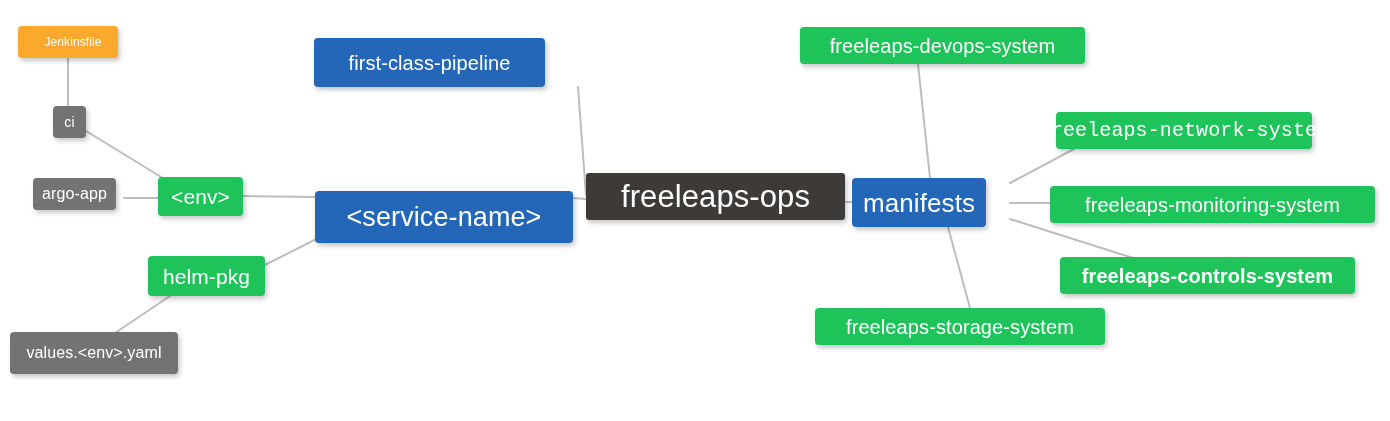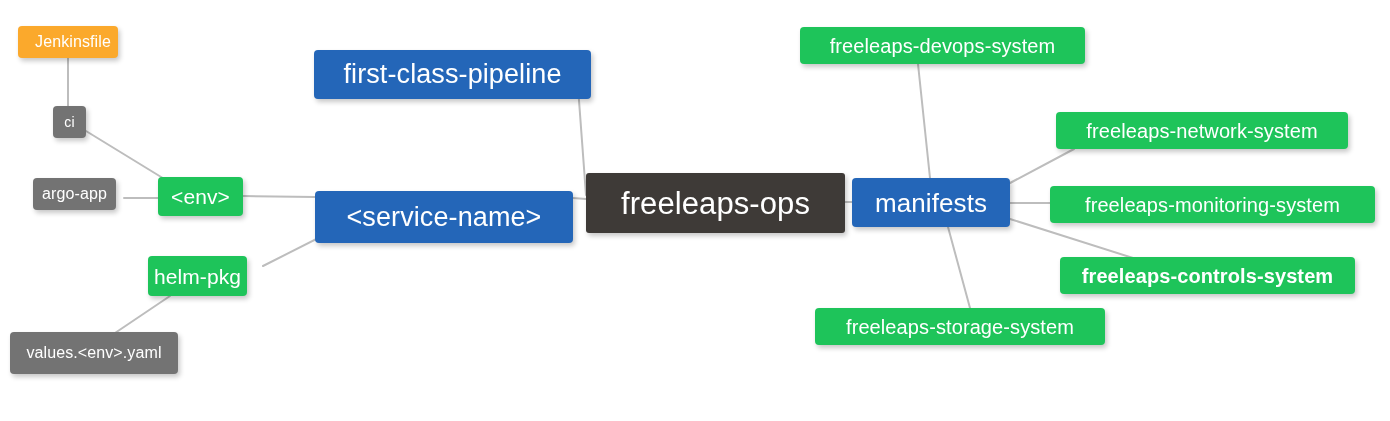--- a/index.html
+++ b/index.html
@@ -61,29 +61,29 @@
       <line x1="158" y1="198" x2="124" y2="198" stroke="#bdbdbd" stroke-width="2" stroke-linecap="round"></line>
       <line x1="68" y1="106" x2="68" y2="58" stroke="#bdbdbd" stroke-width="2" stroke-linecap="round"></line>
       <line x1="170" y1="296" x2="115" y2="333" stroke="#bdbdbd" stroke-width="2" stroke-linecap="round"></line>
       <line x1="930" y1="178" x2="918" y2="64" stroke="#bdbdbd" stroke-width="2" stroke-linecap="round"></line>
       <line x1="1010" y1="183" x2="1074" y2="149" stroke="#bdbdbd" stroke-width="2" stroke-linecap="round"></line>
       <line x1="1010" y1="203" x2="1050" y2="203" stroke="#bdbdbd" stroke-width="2" stroke-linecap="round"></line>
       <line x1="1010" y1="219" x2="1133" y2="258" stroke="#bdbdbd" stroke-width="2" stroke-linecap="round"></line>
       <line x1="948" y1="227" x2="970" y2="308" stroke="#bdbdbd" stroke-width="2" stroke-linecap="round"></line>
     </svg>
   <div id="node-layer">
-      <div class="node n-root" style="left: 586px; top: 173px; width: 259px; height: 60px; font-size: 31px;">freeleaps-ops</div>
-      <div class="node n-blue" style="left: 314px; top: 38px; width: 277px; height: 49px; font-size: 27px; margin-top: 12px;">first-class-pipeline</div>
+      <div class="node n-root" style="left: 586px; top: 173px; width: 259px; height: 47px; font-size: 31px;">freeleaps-ops</div>
+      <div class="node n-blue" style="left: 314px; top: 38px; width: 231px; height: 49px; font-size: 20px;">first-class-pipeline</div>
       <div class="node n-blue" style="left: 315px; top: 171px; width: 258px; height: 52px; font-size: 27px; margin-top: 20px;">&lt;service-name&gt;</div>
-      <div class="node n-blue" style="left: 852px; top: 178px; width: 158px; height: 49px; font-size: 26px;">manifests</div>
+      <div class="node n-blue" style="left: 852px; top: 178px; width: 134px; height: 49px; font-size: 26px;">manifests</div>
       <div class="node n-green" style="left: 158px; top: 177px; width: 85px; height: 39px; font-size: 21px;">&lt;env&gt;</div>
-      <div class="node n-green" style="left: 148px; top: 256px; width: 99px; height: 40px; font-size: 21px;">helm-pkg</div>
-      <div class="node n-orange" style="left: 18px; top: 26px; width: 100px; height: 32px; font-size: 16px; padding-left: 10px;">Jenkinsfile</div>
+      <div class="node n-green" style="left: 148px; top: 256px; width: 117px; height: 40px; font-size: 21px;">helm-pkg</div>
+      <div class="node n-orange" style="left: 18px; top: 26px; width: 100px; height: 32px; font-size: 12px; padding-left: 10px;">Jenkinsfile</div>
       <div class="node n-red" style="left: 53px; top: 106px; width: 33px; height: 32px; font-size: 14px;">ci</div>
       <div class="node n-red" style="left: 33px; top: 178px; width: 83px; height: 32px; font-size: 16px;">argo-app</div>
       <div class="node n-red" style="left: 10px; top: 332px; width: 168px; height: 42px; font-size: 16px;">values.&lt;env&gt;.yaml</div>
       <div class="node n-green" style="left: 800px; top: 27px; width: 285px; height: 37px; font-size: 20px;">freeleaps-devops-system</div>
-      <div class="node n-green" style="left: 1056px; top: 112px; width: 292px; height: 37px; font-size: 20px;">freeleaps-network-system</div>
+      <div class="node n-green" style="left: 1056px; top: 112px; width: 256px; height: 37px; font-size: 20px; font-family: Liberation Mono, monospace;">freeleaps-network-system</div>
       <div class="node n-green" style="left: 1050px; top: 186px; width: 325px; height: 37px; font-size: 20px;">freeleaps-monitoring-system</div>
       <div class="node n-green" style="left: 1060px; top: 257px; width: 295px; height: 37px; font-size: 20px; font-weight: bold;">freeleaps-controls-system</div>
       <div class="node n-green" style="left: 815px; top: 308px; width: 290px; height: 37px; font-size: 20px;">freeleaps-storage-system</div>
     </div>
 </div>
 
 </body></html>

